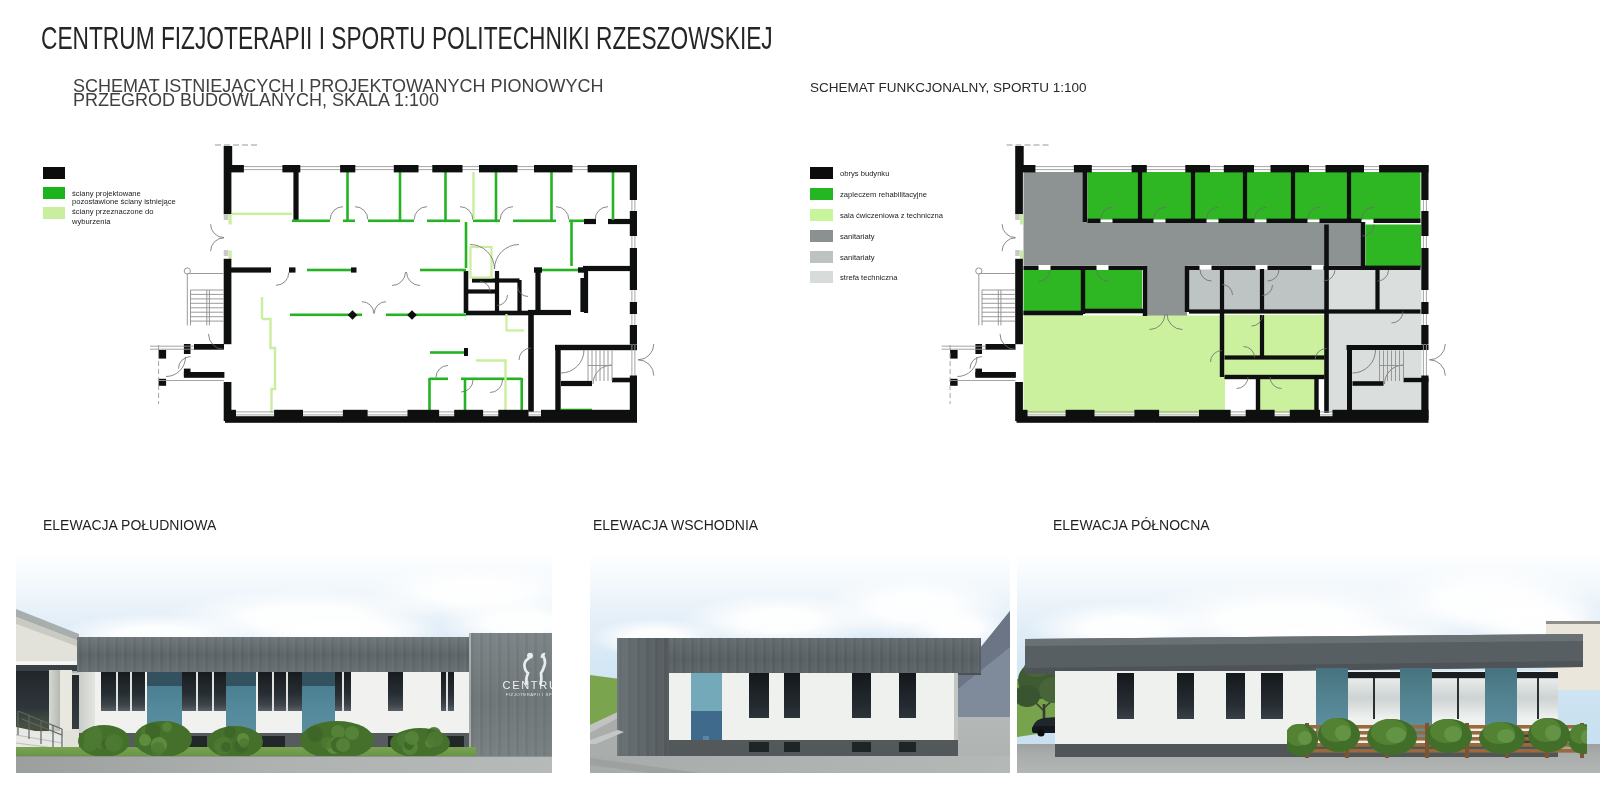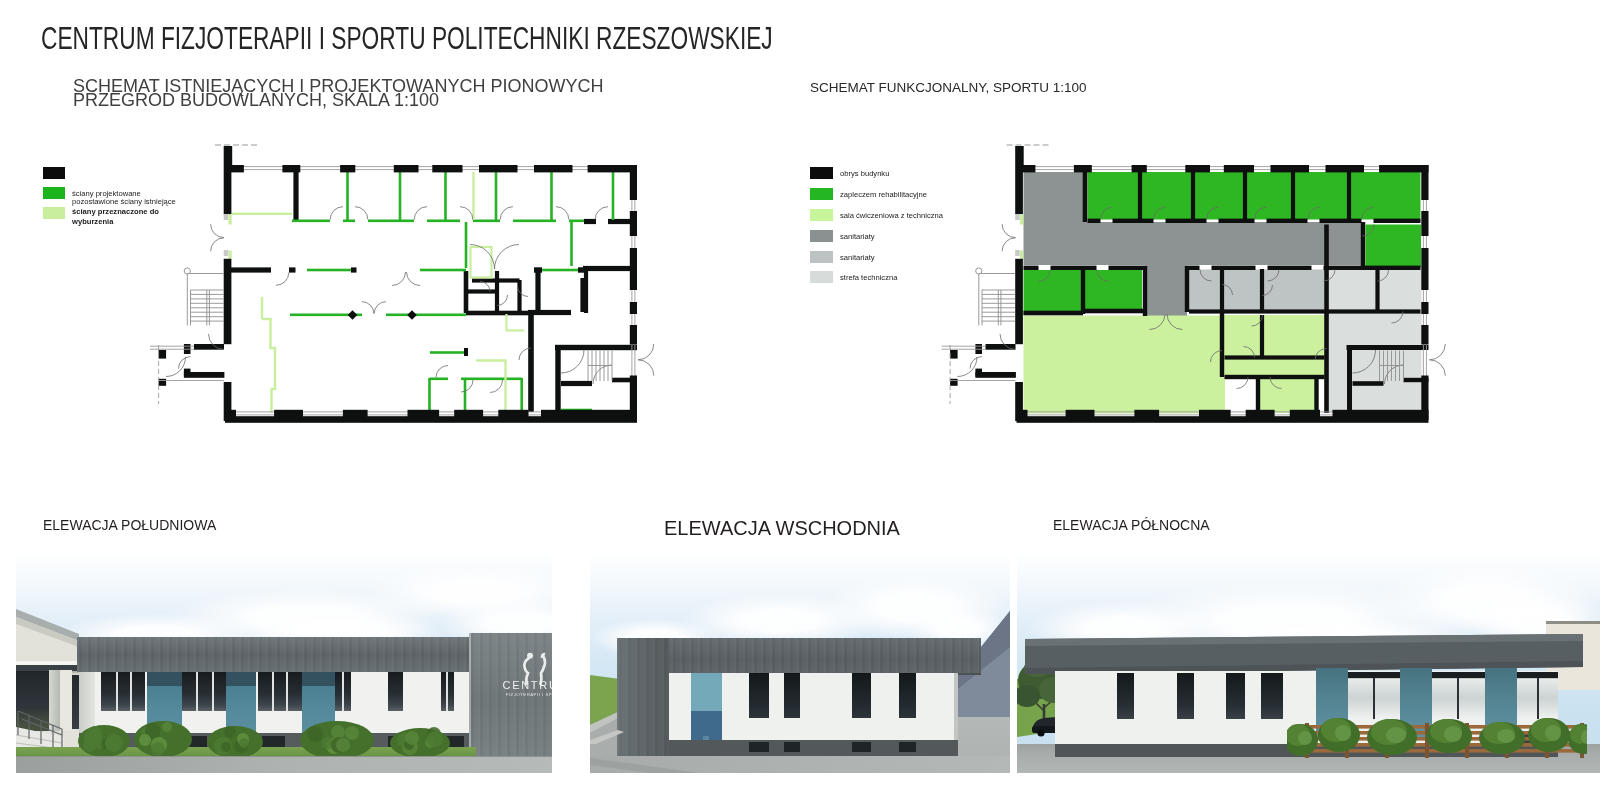--- a/index.html
+++ b/index.html
@@ -19,21 +19,21 @@
 
 <div class="abs" style="left:43px;top:167px;width:250px;font-size:7.6px;color:#222;">
 
   <div class="abs" style="left:0;top:0;width:22px;height:12px;background:#0c0c0c;"></div>
   <div class="abs" style="left:29px;top:2px;margin-top:28px;">pozostawione ściany istniejące</div>
 
   <div class="abs" style="left:0;top:20px;width:22px;height:12px;background:#1cb41c;"></div>
   <div class="abs" style="left:29px;top:22px;">ściany projektowane</div>
 
   <div class="abs" style="left:0;top:40px;width:22px;height:12px;background:#c9ef9e;"></div>
-  <div class="abs" style="left:29px;top:40px;line-height:9.5px;font-weight:bold;">ściany przeznaczone do<br>wyburzenia</div>
+  <div class="abs" style="left:29px;top:40px;line-height:9.5px;">ściany przeznaczone do<br>wyburzenia</div>
 </div>
 
 <div class="abs" style="left:810px;top:167px;width:250px;font-size:7.6px;color:#222;">
 
   <div class="abs" style="left:0;top:0;width:23px;height:12px;background:#0c0c0c;"></div>
   <div class="abs" style="left:30px;top:2px;">obrys budynku</div>
 
   <div class="abs" style="left:0;top:21px;width:23px;height:12px;background:#25b723;"></div>
   <div class="abs" style="left:30px;top:23px;">zapleczem rehabilitacyjne</div>
 
@@ -45,21 +45,21 @@
 
   <div class="abs" style="left:0;top:84px;width:23px;height:12px;background:#bcc3c2;"></div>
   <div class="abs" style="left:30px;top:86px;">sanitariaty</div>
 
   <div class="abs" style="left:0;top:104px;width:23px;height:12px;background:#d7dcdb;"></div>
   <div class="abs" style="left:30px;top:106px;">strefa techniczna</div>
 </div>
 
 <div class="abs" style="left:43px;top:517px;font-size:14px;letter-spacing:0px;transform:scaleX(1);transform-origin:0 0;white-space:nowrap;">ELEWACJA POŁUDNIOWA</div>
 
-<div class="abs" style="left:664px;top:517px;font-size:20px;letter-spacing:0px;transform:scaleX(1);transform-origin:0 0;white-space:nowrap;">ELEWACJA WSCHODNIA</div>
+<div class="abs" style="left:593px;top:517px;font-size:14px;letter-spacing:0px;transform:scaleX(1);transform-origin:0 0;white-space:nowrap;">ELEWACJA WSCHODNIA</div>
 
 <div class="abs" style="left:1053px;top:517px;font-size:14px;letter-spacing:0px;transform:scaleX(1);transform-origin:0 0;white-space:nowrap;">ELEWACJA PÓŁNOCNA</div>
 
 <svg class="abs" style="left:0;top:0" width="1600" height="800" viewBox="0 0 1600 800">
 
 <g>
 <rect x="293.4" y="172.0" width="5.2" height="50.0" fill="#0e0f0f"></rect>
 <rect x="225.0" y="267.4" width="46.0" height="5.2" fill="#0e0f0f"></rect>
 <rect x="289.0" y="267.4" width="6.5" height="5.2" fill="#0e0f0f"></rect>
 <rect x="351.0" y="267.4" width="5.5" height="5.2" fill="#0e0f0f"></rect>

